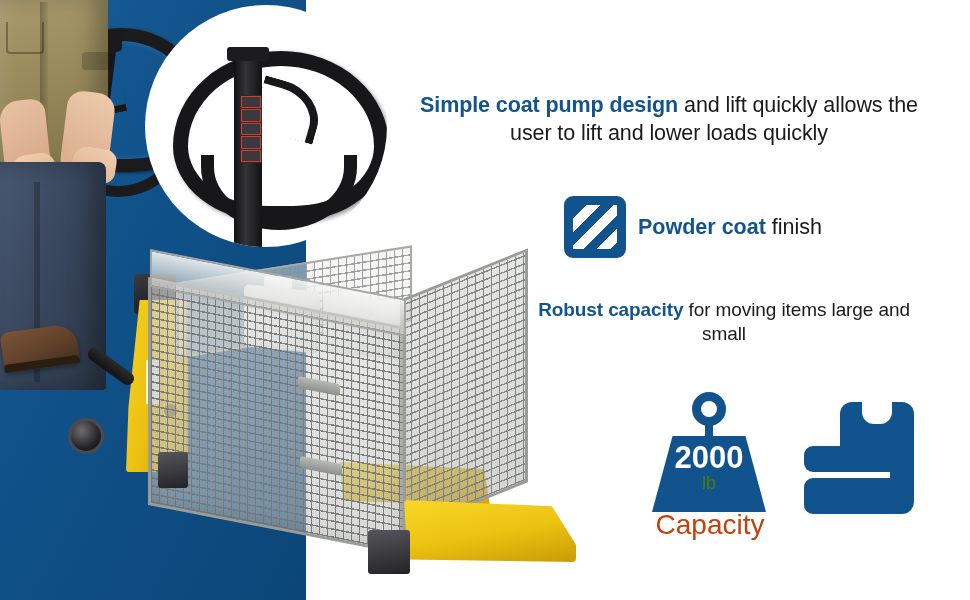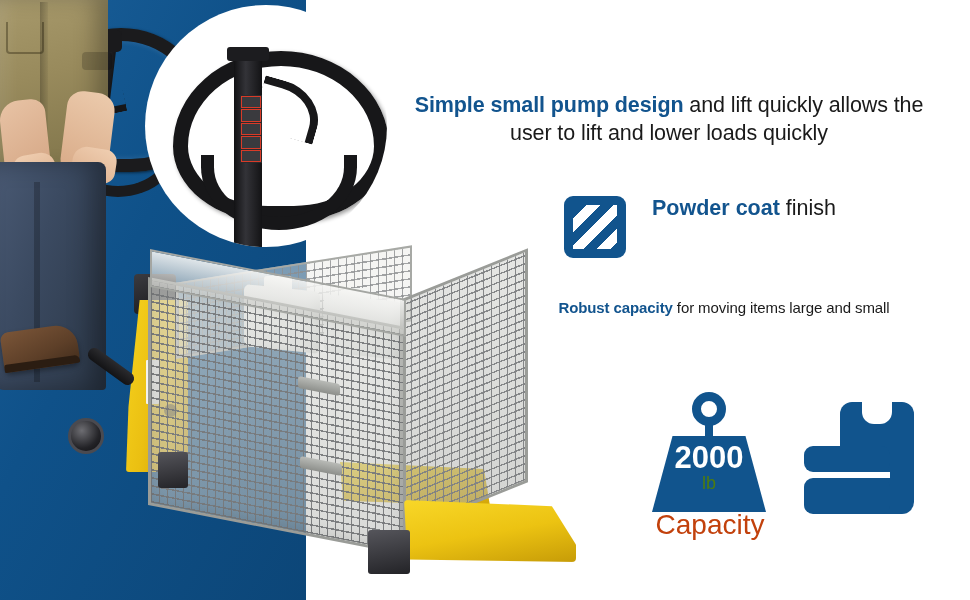--- a/index.html
+++ b/index.html
@@ -313,25 +313,25 @@
   .feature-text{
     position:absolute;
     text-align:center;
     color:#1a1a1a;
     line-height:1.28;
     letter-spacing:-.1px;
   }
   .feature-text b{ color:#12548e; font-weight:bold; }
 
   #f1{ left:108px; top:92px; width:510px; font-size:21.5px; }
-  #f3{ left:228px; top:298px; width:380px; font-size:15px; }
+  #f3{ left:228px; top:298px; width:380px; font-size:19px; }
 
   .powder-row{
     position:absolute; left:258px; top:196px; width:400px;
-    display:flex; align-items:flex-start; gap:26px;
+    display:flex; align-items:center; gap:12px;
   }
   .powder-icon{
     width:62px; height:62px; flex:0 0 62px;
     border-radius:9px; background:#11548d; position:relative; overflow:hidden;
   }
   .powder-icon .inner{
     position:absolute; left:9px; top:9px; right:9px; bottom:9px;
     background:#ffffff;
     overflow:hidden;
   }
@@ -467,21 +467,21 @@
       <i></i>
       <i></i>
       <i></i>
       <i></i>
     </div>
   </div>
 
   <div class="content">
 
     <div class="feature-text" id="f1">
-      <b>Simple small pump design</b><span> and lift quickly allows the user to lift and lower loads quickly</span>
+      <b>Simple coat pump design</b><span> and lift quickly allows the user to lift and lower loads quickly</span>
     </div>
 
     <div class="powder-row">
       <div class="powder-icon">
         <div class="inner"></div>
       </div>
       <div class="powder-label">
         <b>Powder coat</b><span> finish</span>
       </div>
     </div>

